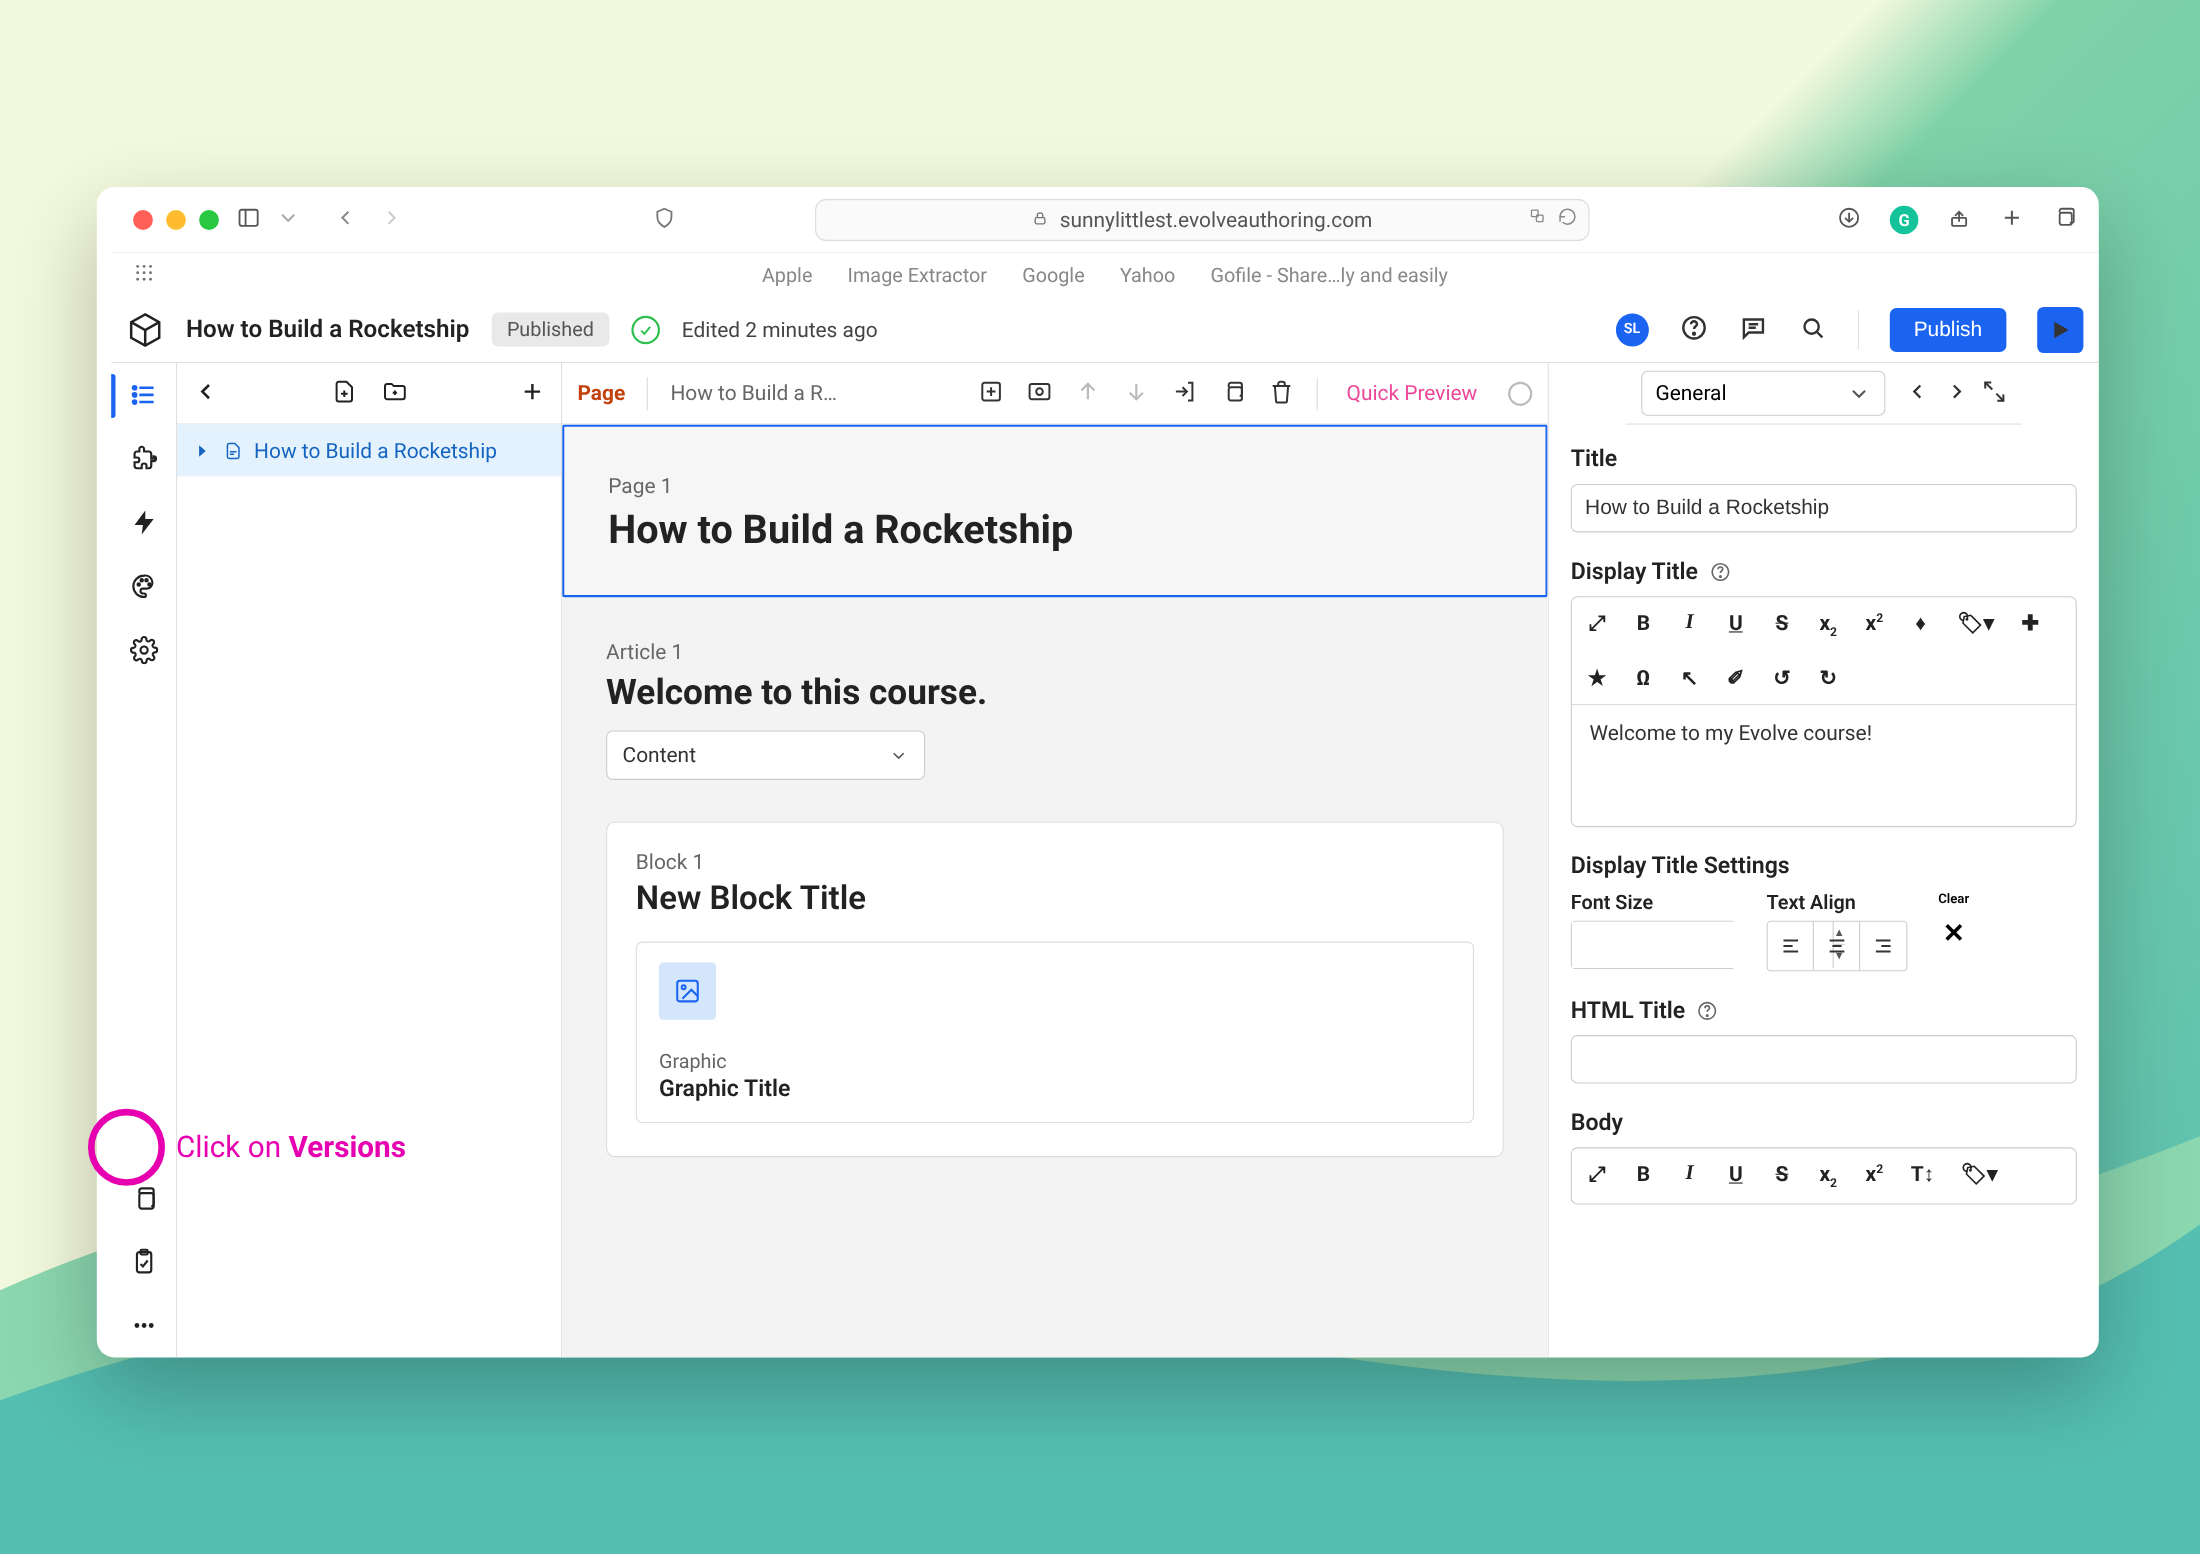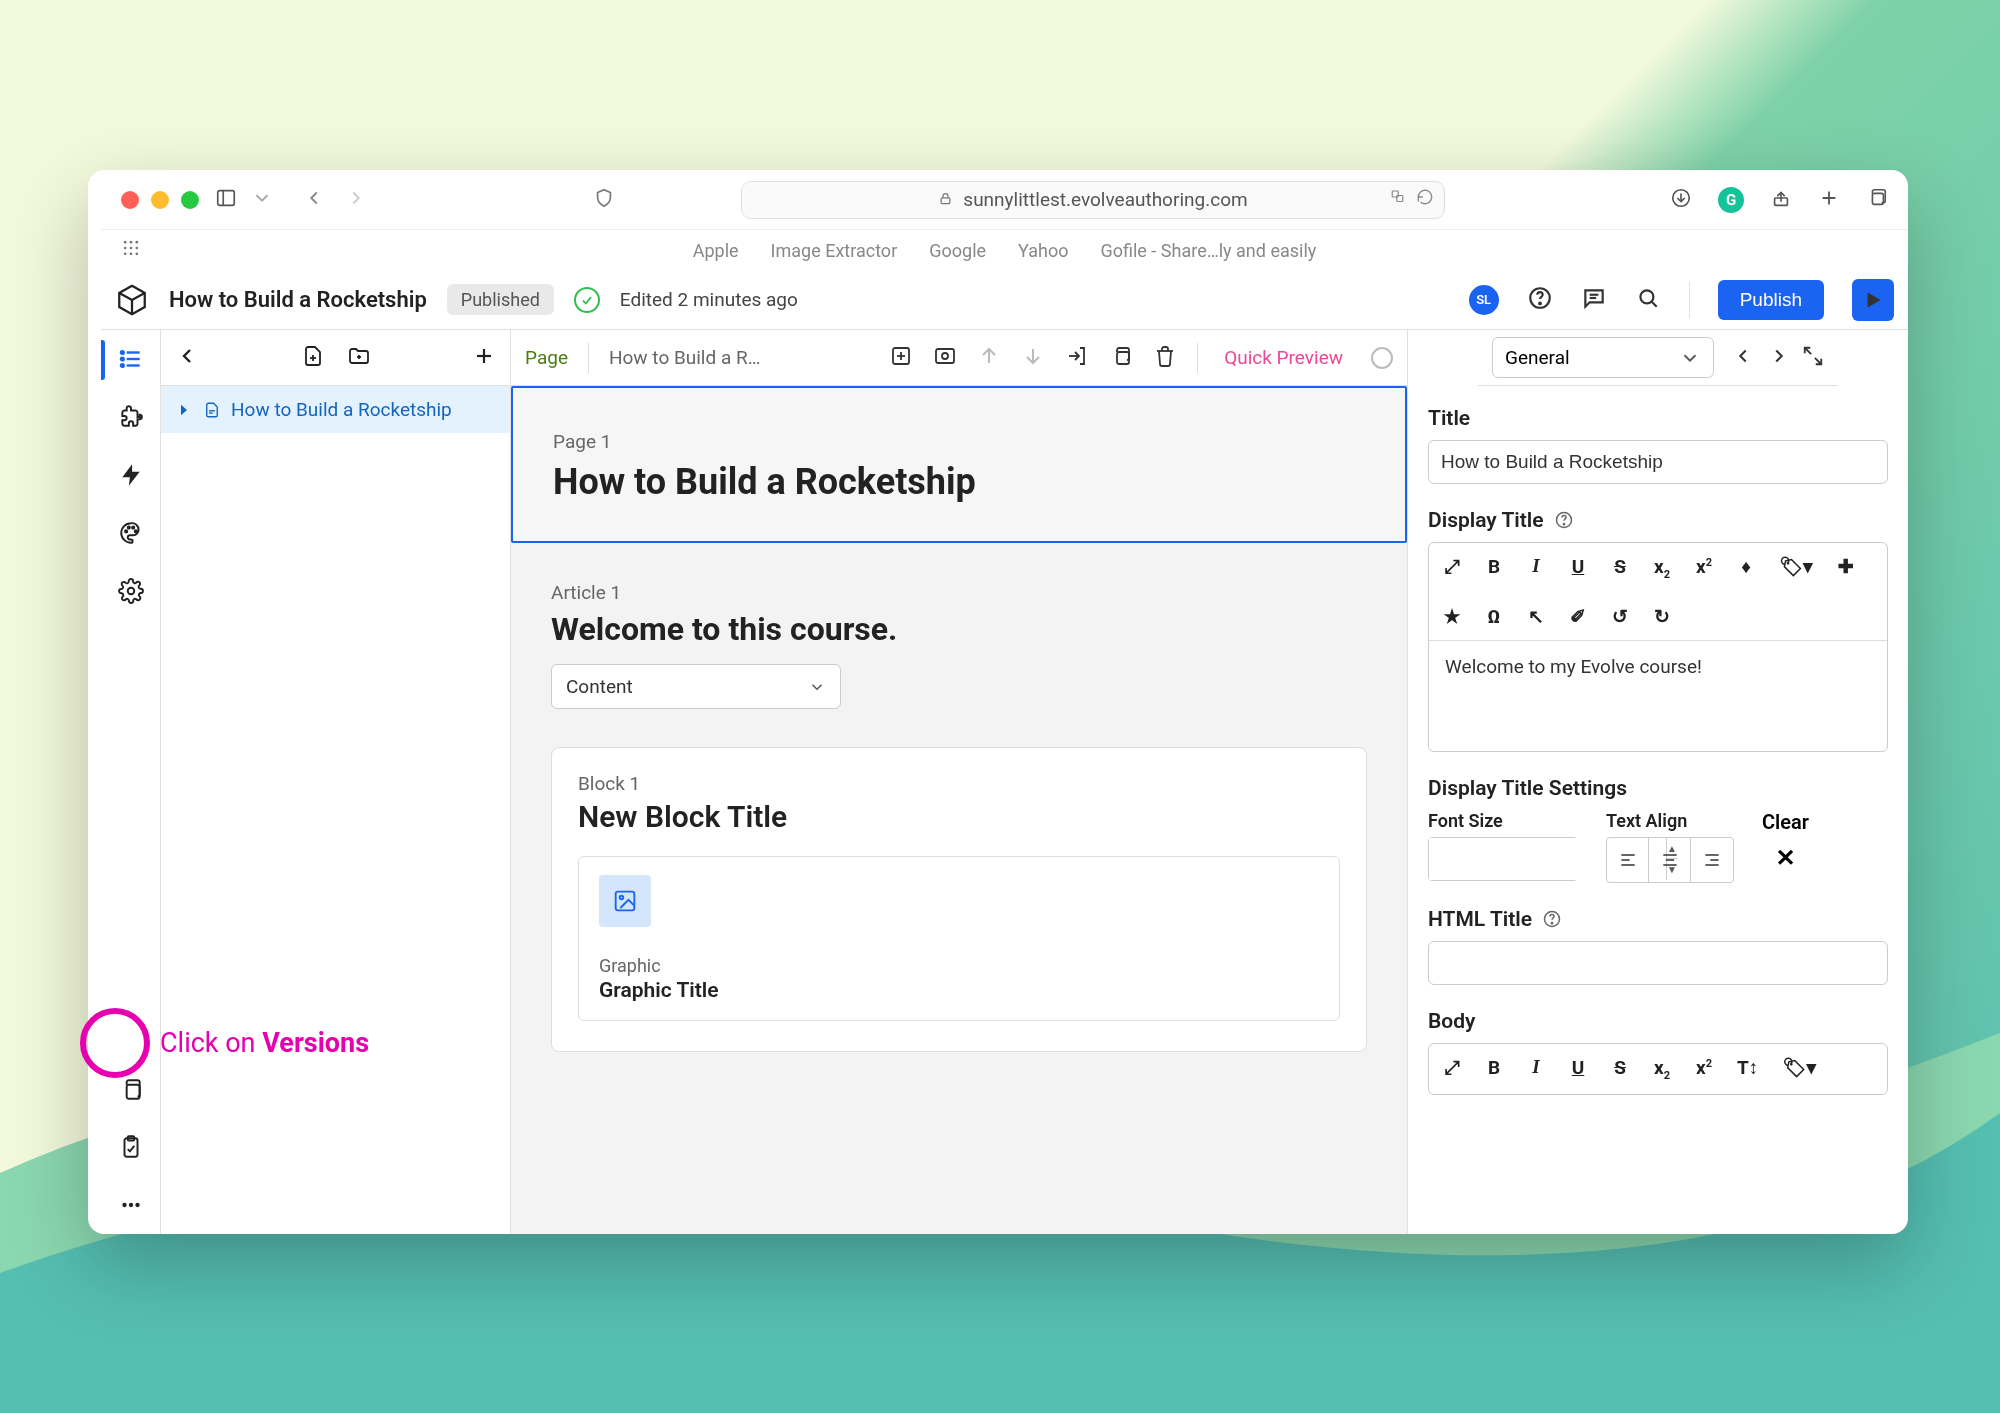--- a/index.html
+++ b/index.html
@@ -82,21 +82,21 @@
 .tree-toolbar { height:56px; border-bottom:1px solid #e0e0e0; display:flex; align-items:center; gap:22px; padding:0 14px; }
 .tree-toolbar svg{width:24px;height:24px;color:#222;}
 .tree-toolbar .spacer{flex:1;}
 .tree-item { background:#e3f2fd; padding:12px 14px; display:flex; align-items:center; gap:10px; color:#1565c0; font-size:19px; }
 .tree-item svg { width:18px;height:18px; }
 .canvas-col { flex:1; display:flex; flex-direction:column; border-right:1px solid #e0e0e0; overflow:hidden;}
 .canvas-toolbar {
   height:56px; border-bottom:1px solid #e0e0e0; display:flex; align-items:center; padding:0 14px; gap:20px;
 }
 .canvas-toolbar .crumb { color:#666; font-size:19px; }
-.canvas-toolbar .crumb b{color:#4d7c0f; font-weight:400;}
+.canvas-toolbar .crumb b{color:#c2410c; font-weight:700;}
 .canvas-toolbar .sep { width:1px; height:30px; background:#ddd; }
 .canvas-toolbar svg {width:24px;height:24px;color:#333;}
 .canvas-toolbar .dim svg{color:#bbb;}
 .quick-preview { color:#ec4899; font-size:19px; margin-left:6px; }
 .qp-toggle { width:22px;height:22px;border:2px solid #bbb;border-radius:50%;position:relative;background:#fff;display:inline-block;margin-left:8px;}
 .canvas-area { flex:1; background:#f3f3f3; padding:0; overflow:auto;}
 .page-card {
   background:#f6f6f6; border:2px solid #1b64f2; border-radius:2px; margin:0; padding:42px 40px 38px;
 }
 .page-label { color:#666; font-size:19px; margin-bottom:8px;}
@@ -131,21 +131,21 @@
 .set-col .sub{font-size:18px;font-weight:600;margin-bottom:6px;color:#222;}
 .num-input{display:flex;border:1px solid #ccc;border-radius:4px;height:44px;width:150px;}
 .num-input input{flex:1;border:none;padding:0 8px;font-size:17px;}
 .num-spin{width:24px;display:flex;flex-direction:column;border-left:1px solid #ccc;}
 .num-spin span{flex:1;display:flex;align-items:center;justify-content:center;font-size:10px;color:#555;border-bottom:1px solid #ccc;}
 .num-spin span:last-child{border-bottom:none;}
 .align-btns{display:flex;border:1px solid #ccc;border-radius:4px;overflow:hidden;}
 .align-btns span{width:42px;height:44px;display:flex;align-items:center;justify-content:center;border-right:1px solid #ccc;}
 .align-btns span:last-child{border-right:none;}
 .clear-col{display:flex;flex-direction:column;align-items:center;}
-.clear-col .sub{font-size:20px;font-weight:600;margin-bottom:10px;}
+.clear-col .sub{font-size:12px;font-weight:600;margin-bottom:10px;}
 .clear-x{font-size:24px;font-weight:700;}
 .annotation {
   position:absolute; z-index:5; color:#e600b0; display:flex; align-items:center; gap:10px;
   font-size:27px; font-weight:400;
 }
 .ann-circle{width:70px;height:70px;border:6px solid #e600b0;border-radius:50%;}
 .annotation b{font-weight:700;}
 </style>
 </head>
 <body>

